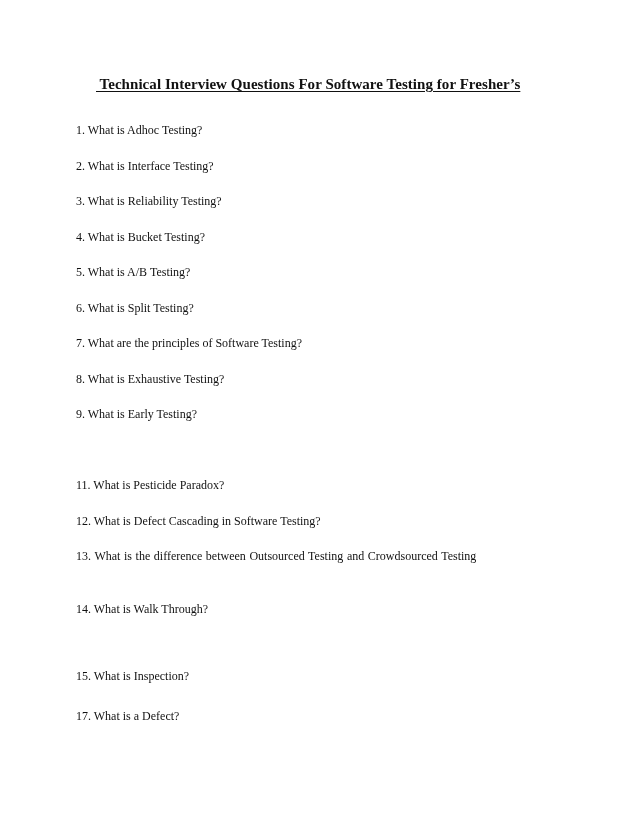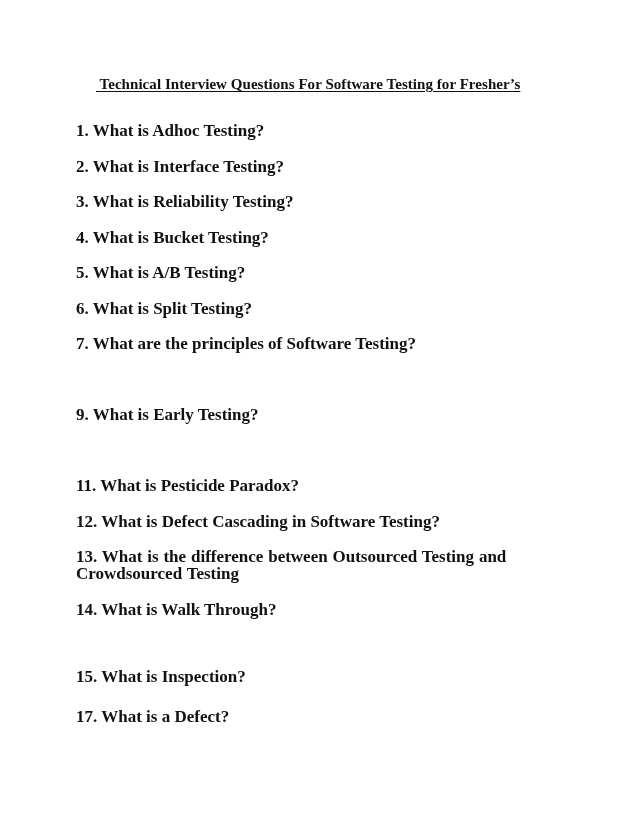--- a/index.html
+++ b/index.html
@@ -29,22 +29,22 @@
       font-size: 15px;
       font-weight: bold;
       text-decoration: underline;
       text-underline-offset: 2px;
       white-space: pre;
       letter-spacing: 0.05px;
     }
     .question {
       position: absolute;
       left: 76px;
-      font-size: 17px;
-      font-weight: bold;
+      font-size: 12px;
+      font-weight: normal;
       line-height: 17px;
       white-space: nowrap;
     }
     .question.wrap {
       white-space: normal;
       width: 480px;
       word-spacing: 0.6px;
     }
   </style>
 </head>
@@ -53,20 +53,21 @@
 <div class="page">
   <div class="title"> Technical Interview Questions For Software Testing for Fresher’s</div>
 
   <div class="question" style="top:122px;">1. What is Adhoc Testing?</div>
   <div class="question" style="top:158px;text-align:right;">2. What is Interface Testing?</div>
   <div class="question" style="top:193px;">3. What is Reliability Testing?</div>
   <div class="question" style="top:229px;">4. What is Bucket Testing?</div>
   <div class="question" style="top:264px;">5. What is A/B Testing?</div>
   <div class="question" style="top:300px;">6. What is Split Testing?</div>
   <div class="question" style="top:335px;">7. What are the principles of Software Testing?</div>
+  <div class="question" style="top:371px;">8. What is Exhaustive Testing?</div>
   <div class="question" style="top:406px;">9. What is Early Testing?</div>
   <div class="question" style="top:477px;">11. What is Pesticide Paradox?</div>
   <div class="question" style="top:513px;">12. What is Defect Cascading in Software Testing?</div>
   <div class="question wrap" style="top:548px;">13. What is the difference between Outsourced Testing and Crowdsourced Testing</div>
   <div class="question" style="top:601px;">14. What is Walk Through?</div>
   <div class="question" style="top:668px;">15. What is Inspection?</div>
   <div class="question" style="top:708px;">17. What is a Defect?</div>
 </div>
 
 </body></html>

